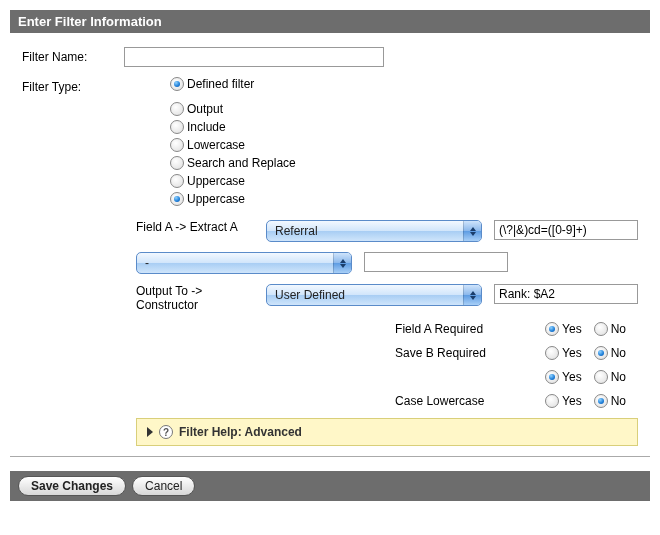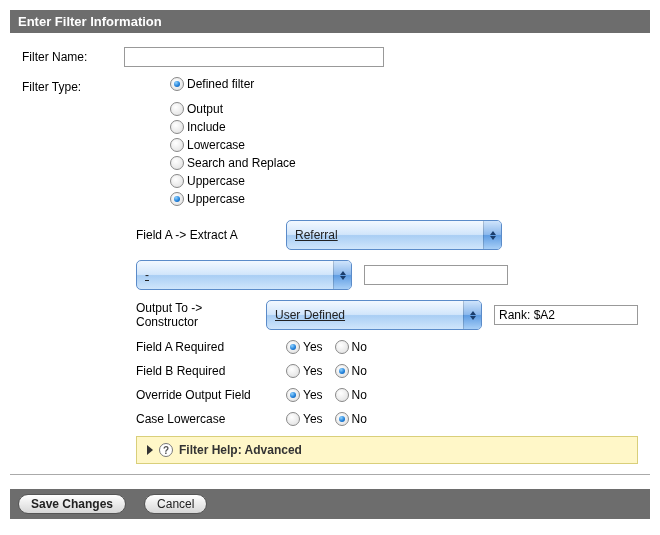--- a/index.html
+++ b/index.html
@@ -84,31 +84,30 @@
     position: absolute;
     top: 3px; left: 3px;
     width: 6px; height: 6px;
     border-radius: 50%;
     background: radial-gradient(circle at 35% 30%, #8fd2ff 0%, #1e7ed8 60%, #0b4f9e 100%);
   }
   
   .aqua-select {
     position: relative;
     width: 216px;
-    height: 30px;
+    height: 22px;
     border: 1px solid #5a8bc9;
     border-radius: 5px;
     background: linear-gradient(#f2f8ff, #d2e6fb 48%, #a9cef4 52%, #cfe5fb);
     display: flex;
     align-items: center;
     padding: 0 22px 0 8px;
     font-size: 12px;
     color: #222;
     cursor: pointer;
-    text-decoration: underline;
   }
   .aqua-select .caret {
     position: absolute;
     right: 0; top: 0; bottom: 0;
     width: 18px;
     border-left: 1px solid rgba(0,0,0,0.15);
     display: flex;
     flex-direction: column;
     align-items: center;
     justify-content: center;
@@ -122,29 +121,30 @@
     width: 0; height: 0;
     border-left: 3px solid transparent;
     border-right: 3px solid transparent;
   }
   .aqua-select .caret .up { border-bottom: 4px solid #1a3d6b; }
   .aqua-select .caret .down { border-top: 4px solid #1a3d6b; }
   .sub-indent { padding-left: 114px; }
   .sub-block { margin-top: 6px; margin-bottom: 12px; }
   .field-row {
     display: flex;
-    align-items: center;
+    align-items: flex-start;
     margin-bottom: 10px;
   }
   .field-row .flabel { width: 150px; }
   .field-row .fselect { width: 216px; margin-right: 12px; }
   .yn-row {
     display: flex;
     align-items: center;
     margin-bottom: 10px;
+    justify-content: flex-end;
   }
   .yn-row .flabel { width: 150px; }
   
   .help-bar {
     background: #fff7c8;
     border: 1px solid #d9cf7a;
     padding: 6px 10px;
     display: flex;
     align-items: center;
     gap: 6px;
@@ -168,21 +168,21 @@
     font-size: 10px;
     font-weight: bold;
     background: #fff;
     color: #555;
   }
   
   .footer-bar {
     background: #6d6d6d;
     padding: 5px 8px;
     display: flex;
-    gap: 18px;
+    gap: 6px;
   }
   .pill-btn {
     border: 1px solid #555;
     border-radius: 11px;
     padding: 2px 12px;
     font-size: 12px;
     font-weight: bold;
     background: linear-gradient(#ffffff, #d7d7d7);
     color: #222;
     cursor: pointer;
@@ -257,20 +257,21 @@
       <div class="flabel">Field A -&gt; Extract A</div>
       <div class="fselect">
         <div class="aqua-select">
           <span>Referral</span>
           <span class="caret">
               <span class="up"></span>
               <span class="down"></span>
             </span>
         </div>
       </div>
+      <input type="text" class="input-text small-input" value="(\?|&amp;)cd=([0-9]+)" style="">
     </div>
 
     <div class="sub-indent field-row">
       <div class="fselect">
         <div class="aqua-select">
           <span>-</span>
           <span class="caret">
               <span class="up"></span>
               <span class="down"></span>
             </span>
@@ -301,35 +302,34 @@
             <span>Yes</span>
           </label>
         <label>
             <input type="radio" name="areq" style="">
             <span>No</span>
           </label>
       </div>
     </div>
 
     <div class="sub-indent yn-row">
-      <div class="flabel">Field B Required</div>
+      <div class="flabel">Save B Required</div>
       <div class="radio-group">
         <label>
             <input type="radio" name="breq" style="">
             <span>Yes</span>
           </label>
         <label>
             <input type="radio" name="breq" checked="" style="">
             <span>No</span>
           </label>
       </div>
     </div>
 
     <div class="sub-indent yn-row">
-      <div class="flabel">Override Output Field</div>
       <div class="radio-group">
         <label>
             <input type="radio" name="ovr" checked="" style="">
             <span>Yes</span>
           </label>
         <label>
             <input type="radio" name="ovr" style="">
             <span>No</span>
           </label>
       </div>

